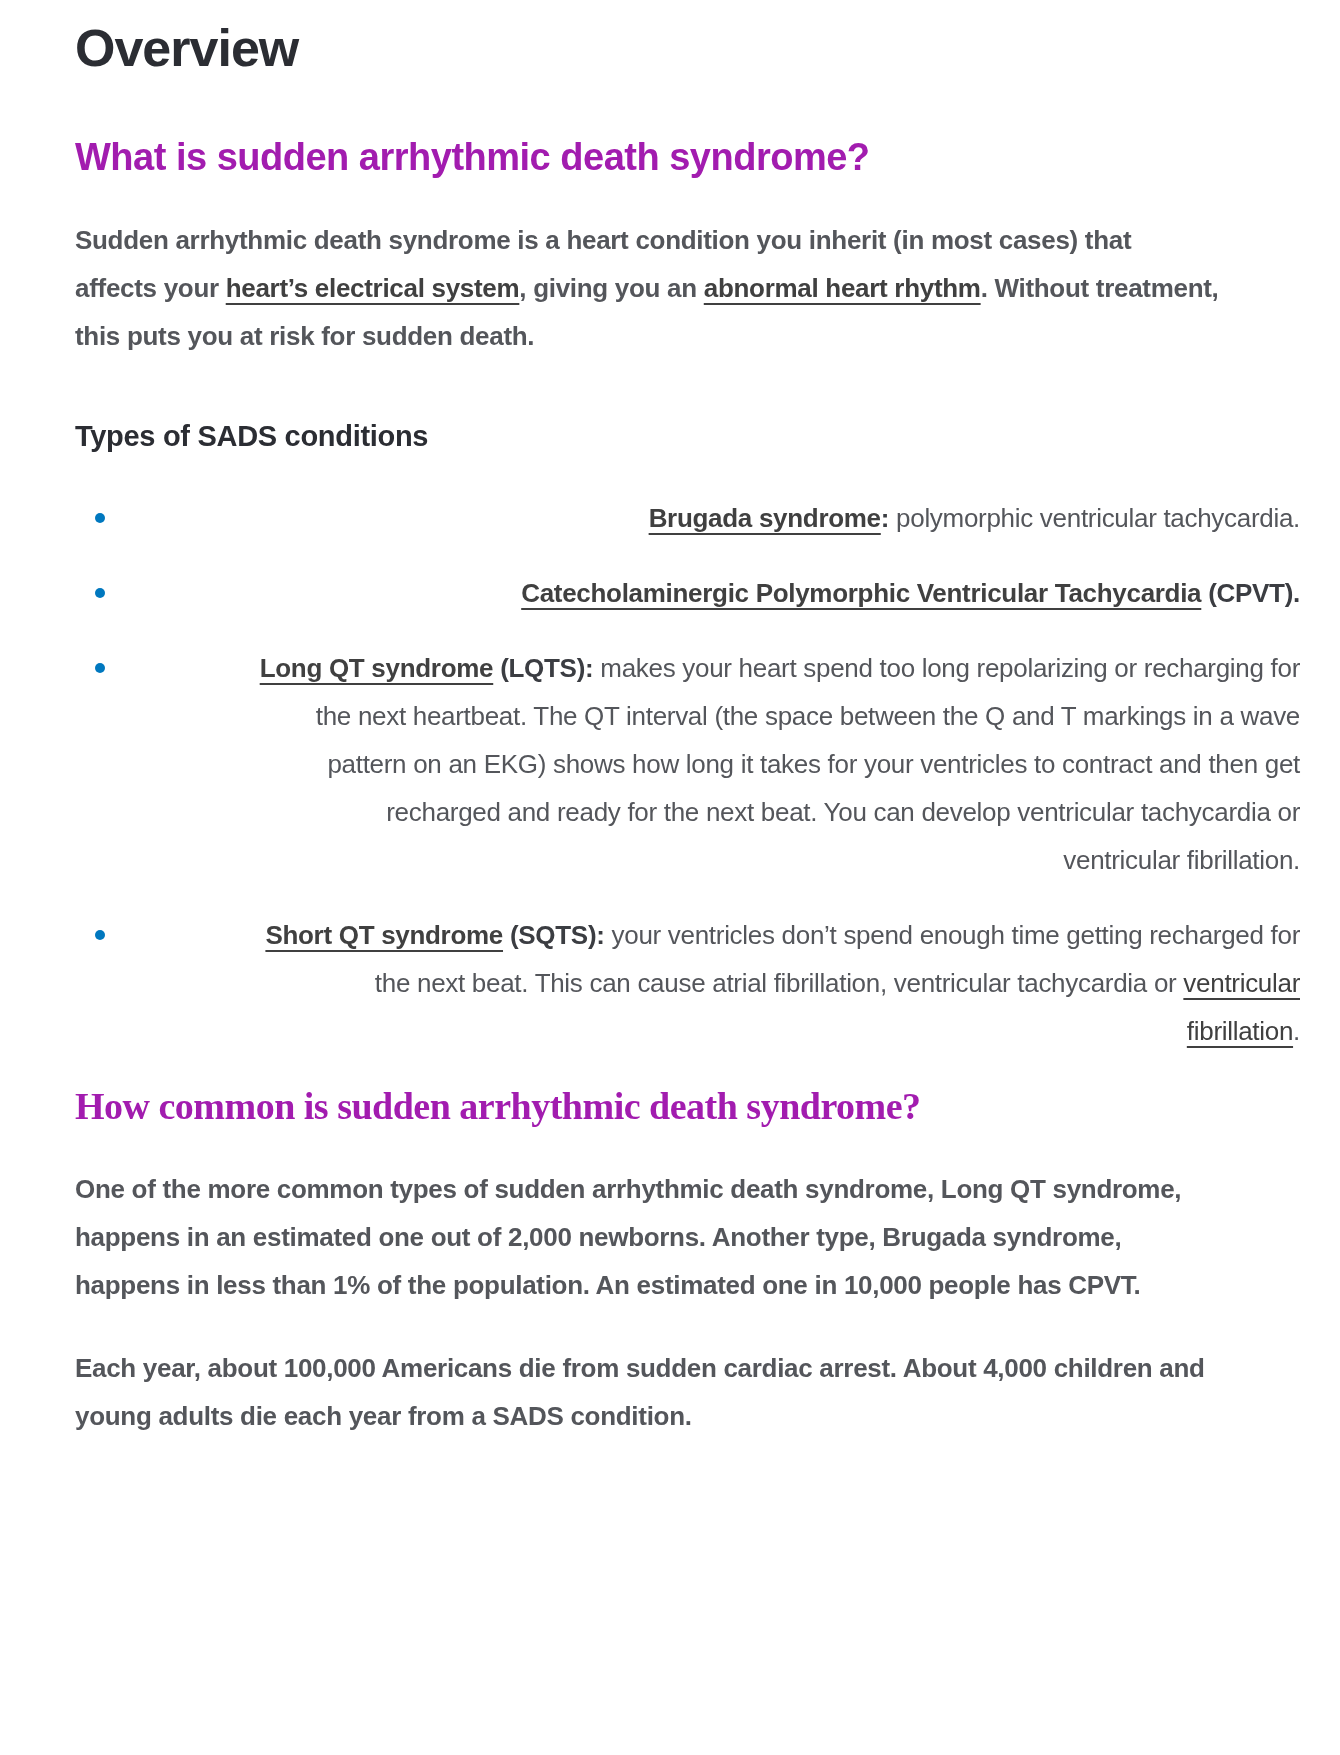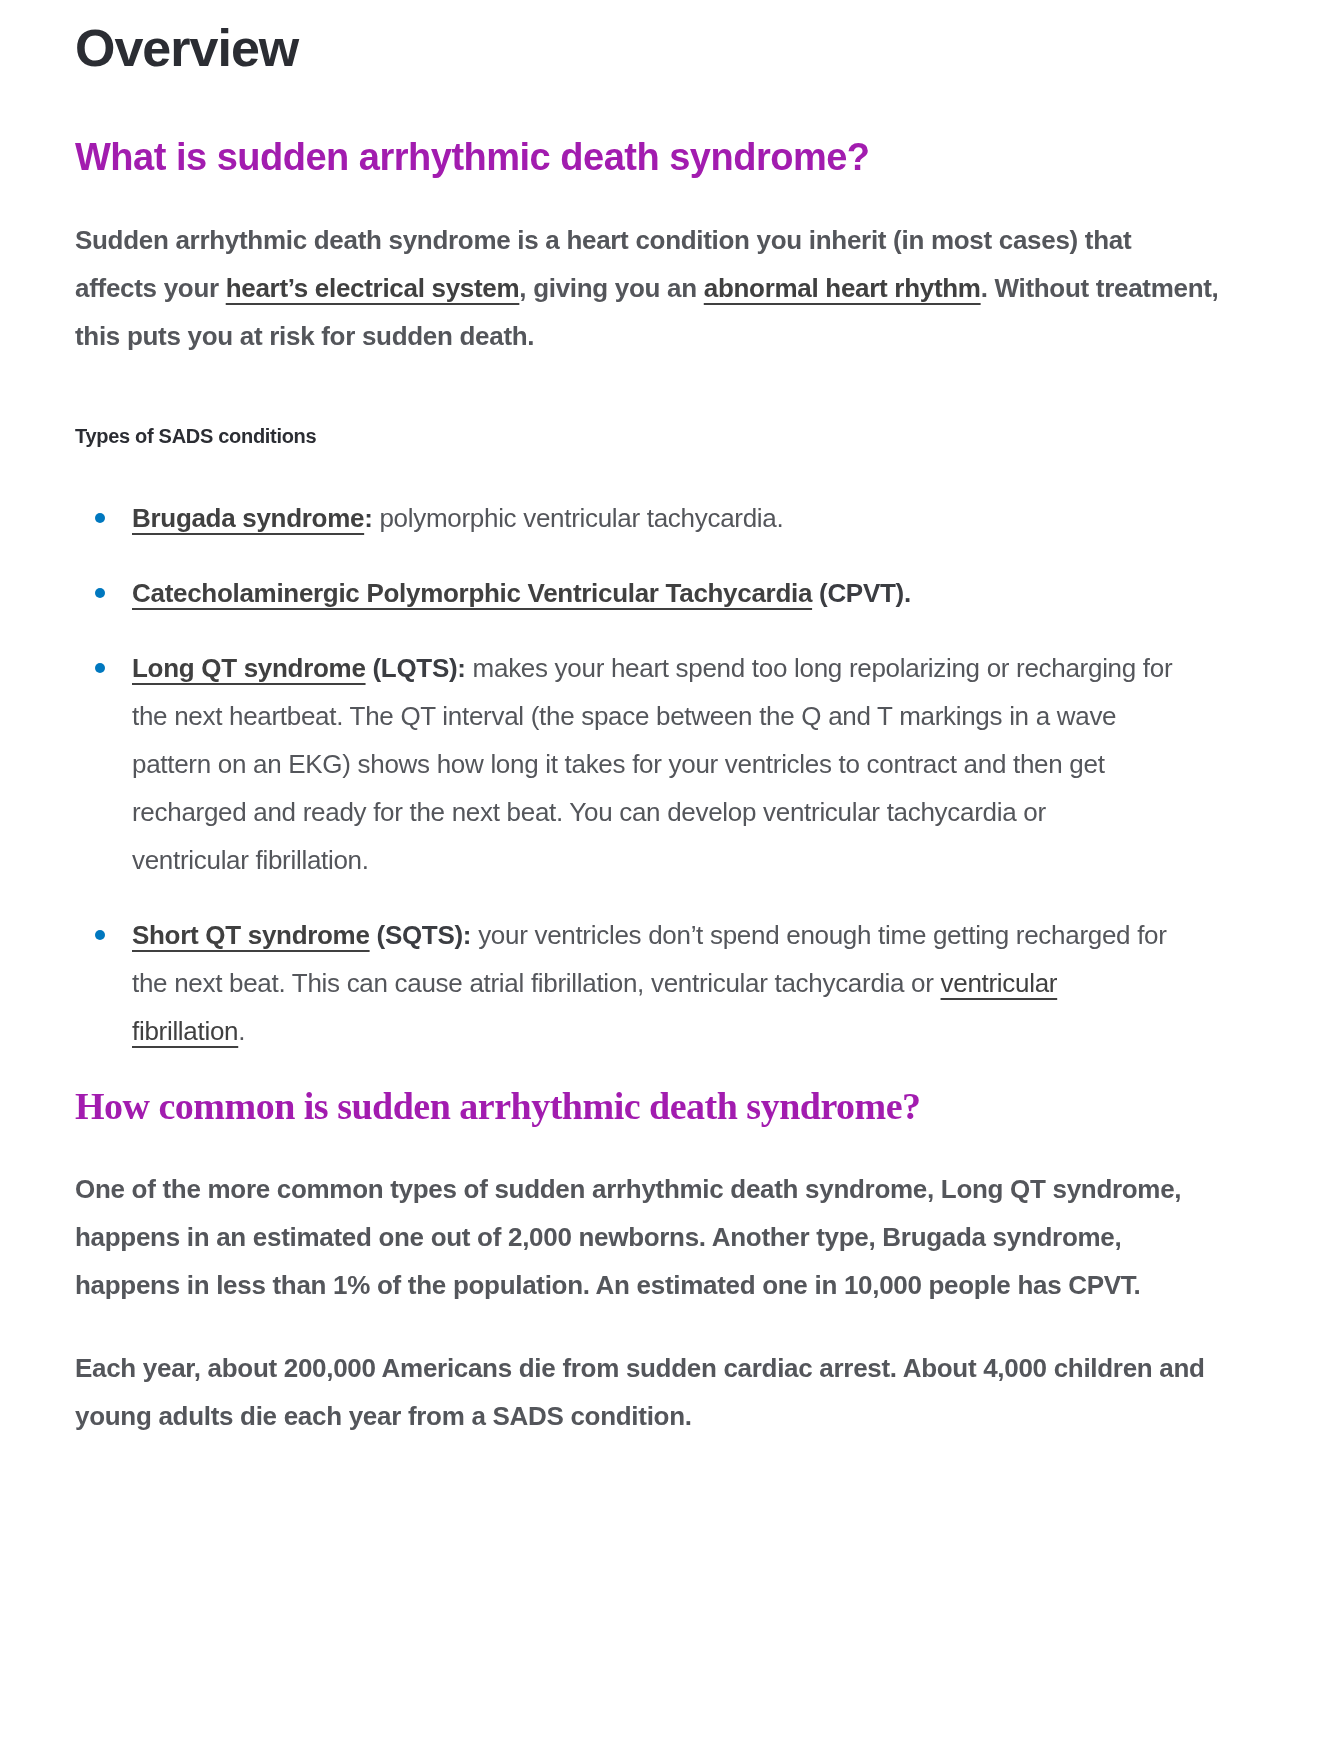--- a/index.html
+++ b/index.html
@@ -14,28 +14,28 @@
   h1 {
     font-size: 52px; line-height: 69px; font-weight: 700;
     color: #2b2d33; letter-spacing: -1px; margin: 0;
   }
   h2 {
     font-size: 38px; line-height: 48px; font-weight: 700;
     color: #a21caf; letter-spacing: -0.5px; margin: 50px 0 0 0;
   }
   h2.second { margin-top: 20px; font-family: Liberation Serif, serif; }
   h3 {
-    font-size: 20px; line-height: 38px; font-weight: 700;
+    font-size: 29px; line-height: 38px; font-weight: 700;
     color: #2b2d33; letter-spacing: -0.3px; margin: 57px 0 0 0;
   }
   p.rich {
     font-size: 26px; line-height: 48px; letter-spacing: -0.3px;
     margin: 35px 0 0 0; white-space: pre-line; font-weight: bold;
   }
-  ul.sads-list { list-style: none; margin: 39px 0 0 0; padding: 0; }
+  ul.sads-list { list-style: none; margin: 39px 0 0 0; padding: 0; text-align: right; }
   ul.sads-list > li {
     position: relative; padding-left: 57px; margin: 0 0 27px 0;
     font-size: 26px; line-height: 48px; letter-spacing: -0.3px;
     white-space: pre-line;
   }
   ul.sads-list > li::before {
     content: ""; position: absolute; left: 20px; top: 19px;
     width: 10px; height: 10px; border-radius: 50%; background: #0078bf;
   }
   .b { font-weight: 700; color: #3b3d42; }
@@ -74,16 +74,16 @@
 the next beat. This can cause atrial fibrillation, ventricular tachycardia or </span><a class="lnk">ventricular
 fibrillation</a><span>.</span></li>
     </ul>
 
   <h2 class="second">How common is sudden arrhythmic death syndrome?</h2>
 
   <p class="rich">One of the more common types of sudden arrhythmic death syndrome, Long QT syndrome,
 happens in an estimated one out of 2,000 newborns. Another type, Brugada syndrome,
 happens in less than 1% of the population. An estimated one in 10,000 people has CPVT.</p>
 
-  <p class="rich">Each year, about 200,000 Americans die from sudden cardiac arrest. About 4,000 children and
+  <p class="rich">Each year, about 100,000 Americans die from sudden cardiac arrest. About 4,000 children and
 young adults die each year from a SADS condition.</p>
 
 </div>
 
 </body></html>

